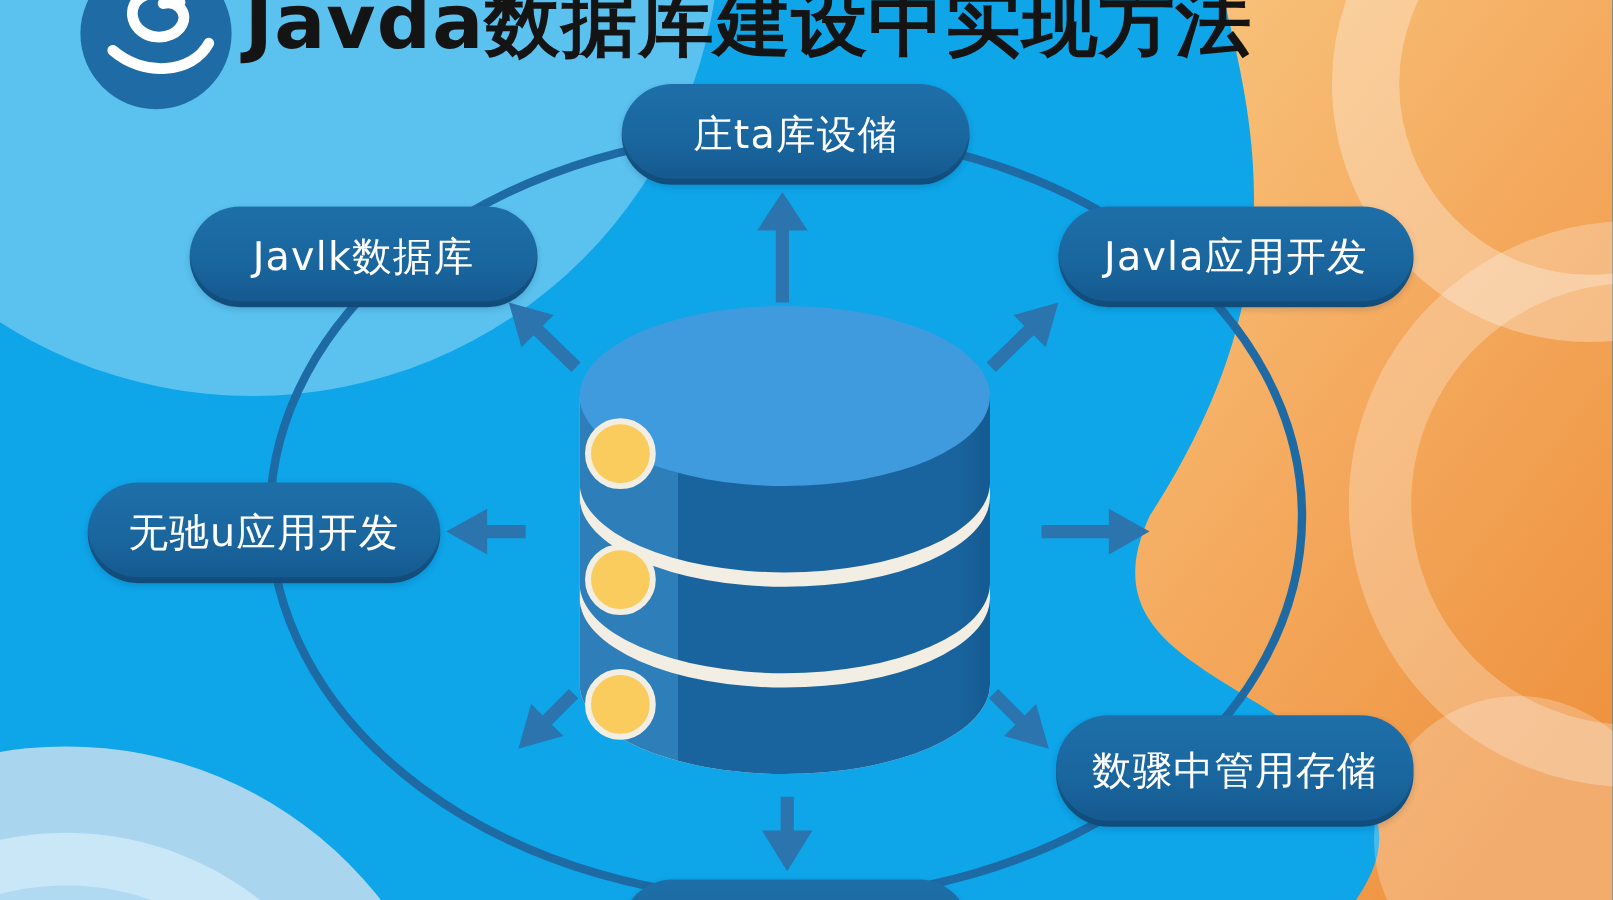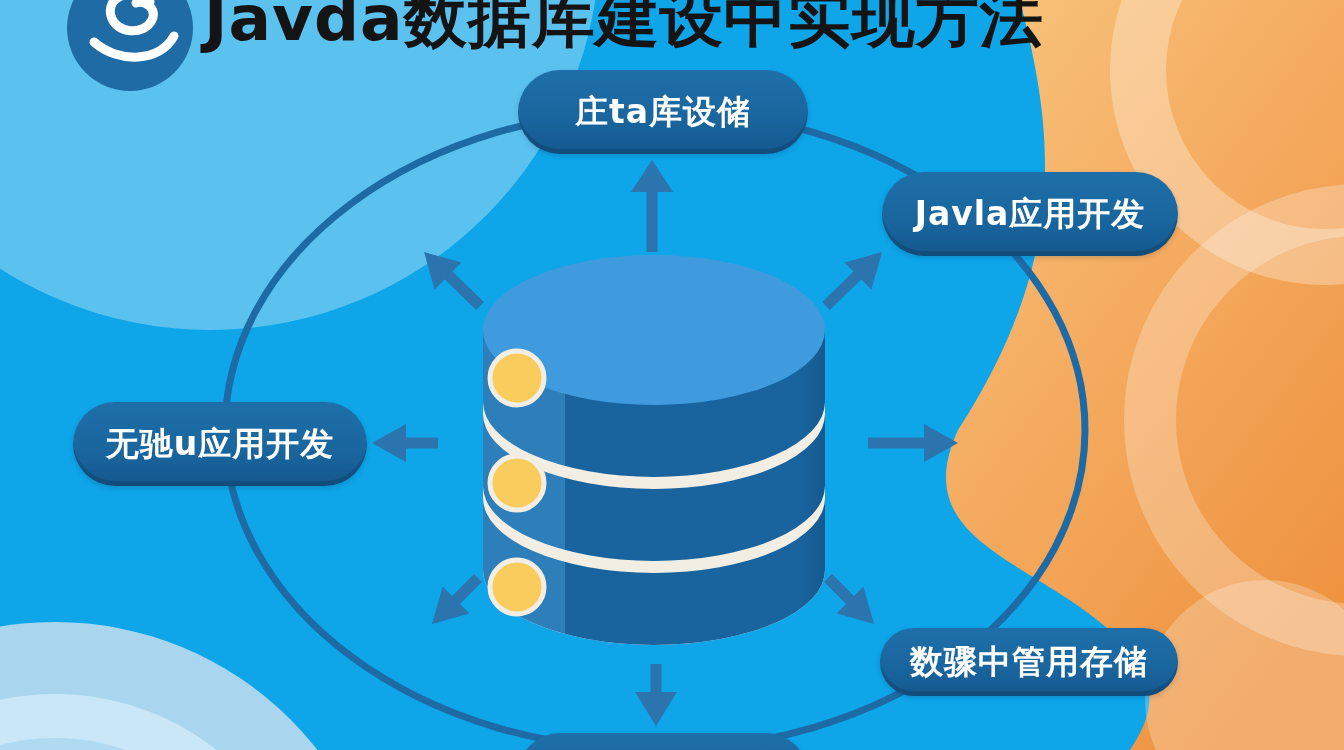--- a/index.html
+++ b/index.html
@@ -11,31 +11,31 @@
   .bg-layer,.fg-layer{position:absolute;left:0;top:0;width:1344px;height:750px;pointer-events:none;}
   .title{
     position:absolute;left:204px;top:-24px;width:1100px;
     font-size:63px;font-weight:900;color:#141414;letter-spacing:1px;white-space:nowrap;
   }
   .logo{position:absolute;left:64px;top:-38px;width:132px;height:132px;}
   .db-icon{position:absolute;left:483px;top:255px;width:342px;height:390px;}
   .pill{
     position:absolute;display:flex;align-items:center;justify-content:center;
     background:linear-gradient(180deg,#1e6fa9 0%,#1a669f 55%,#14588e 100%);
-    border-radius:44px;color:#ffffff;font-size:33px;font-weight:bold;letter-spacing:1px;
+    border-radius:44px;color:#ffffff;font-size:33px;font-weight:normal;letter-spacing:1px;
     box-shadow:inset 0 -5px 0 rgba(0,0,0,0.14), 0 2px 5px rgba(10,40,70,0.18);
     white-space:nowrap;
   }
   .pill-top{left:518px;top:70px;width:290px;height:84px;}
   .pill-top-left{left:158px;top:172px;width:290px;height:84px;}
   .pill-top-right{left:882px;top:172px;width:296px;height:84px;}
   .pill-left{left:73px;top:402px;width:294px;height:84px;}
   .pill-right{left:958px;top:402px;width:300px;height:84px;}
   .pill-bottom-left{left:158px;top:632px;width:290px;height:84px;}
-  .pill-bottom-right{left:880px;top:628px;width:298px;height:68px;}
+  .pill-bottom-right{left:880px;top:596px;width:298px;height:93px;}
   .pill-bottom{left:518px;top:733px;width:290px;height:84px;}
 </style>
 </head>
 <body>
 
 <div class="canvas">
 
   <svg class="bg-layer" viewBox="0 0 1344 750">
     <defs>
       <linearGradient id="orangeGrad" x1="0" y1="0" x2="0.7" y2="1">
@@ -129,20 +129,23 @@
       <g>
         <line x1="656" y1="664" x2="656" y2="696"></line>
         <polygon points="656,726 635,692 677,692" stroke="none"></polygon>
       </g>
     </g>
   </svg>
 
   <div class="pill pill-top">
     <span>庄ta库设储</span>
   </div>
+  <div class="pill pill-top-left">
+    <span>Javlk数据库</span>
+  </div>
   <div class="pill pill-left">
     <span>无驰u应用开发</span>
   </div>
   <div class="pill pill-top-right">
     <span>Javla应用开发</span>
   </div>
   <div class="pill pill-bottom-right">
     <span>数骤中管用存储</span>
   </div>
   <div class="pill pill-bottom">

